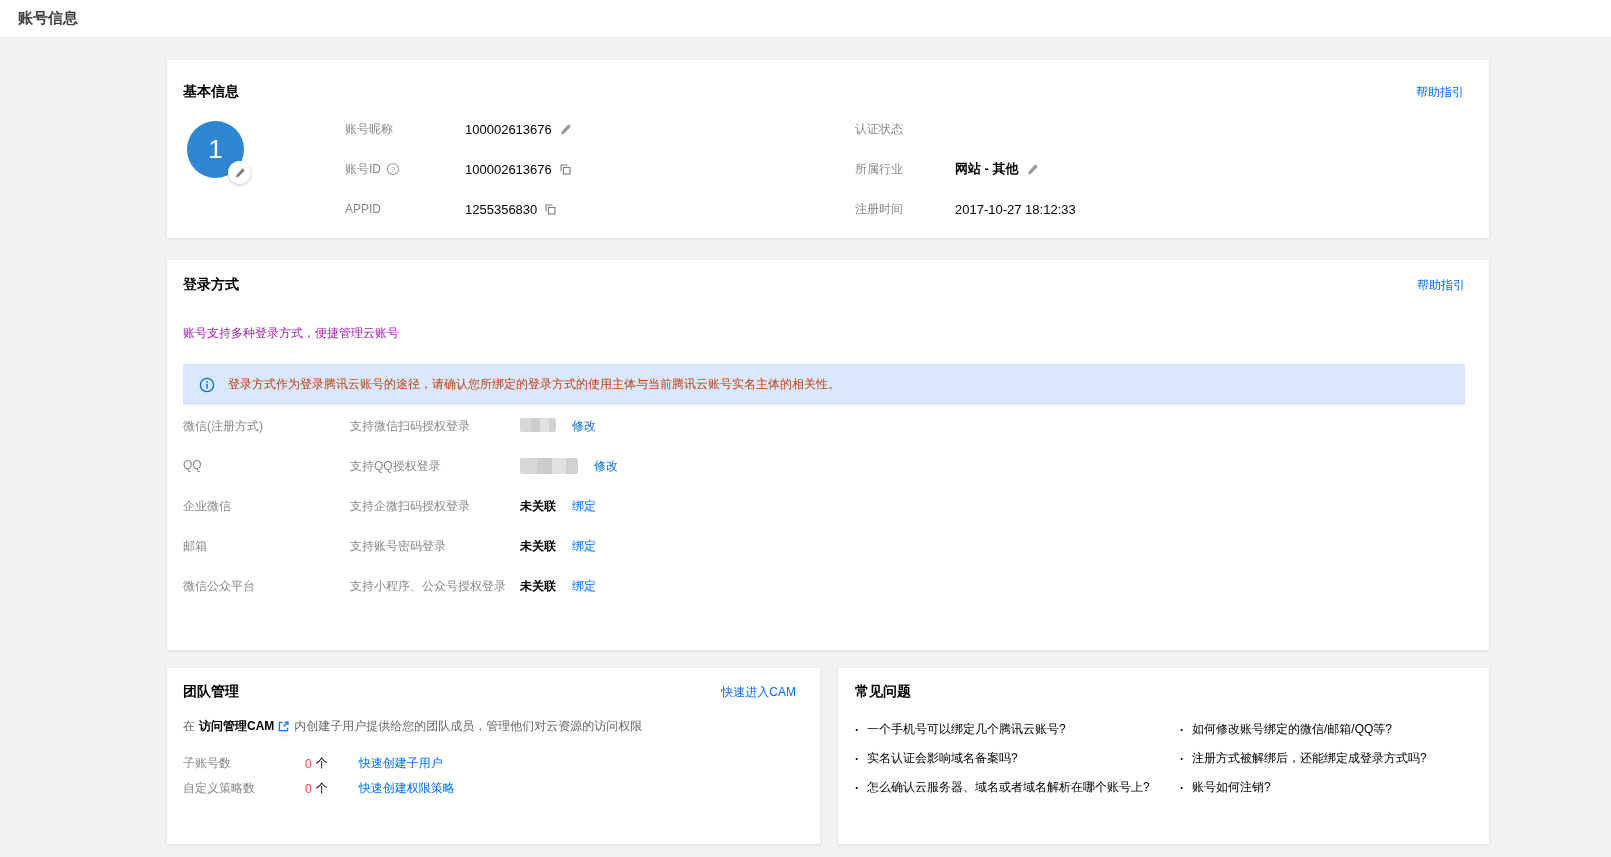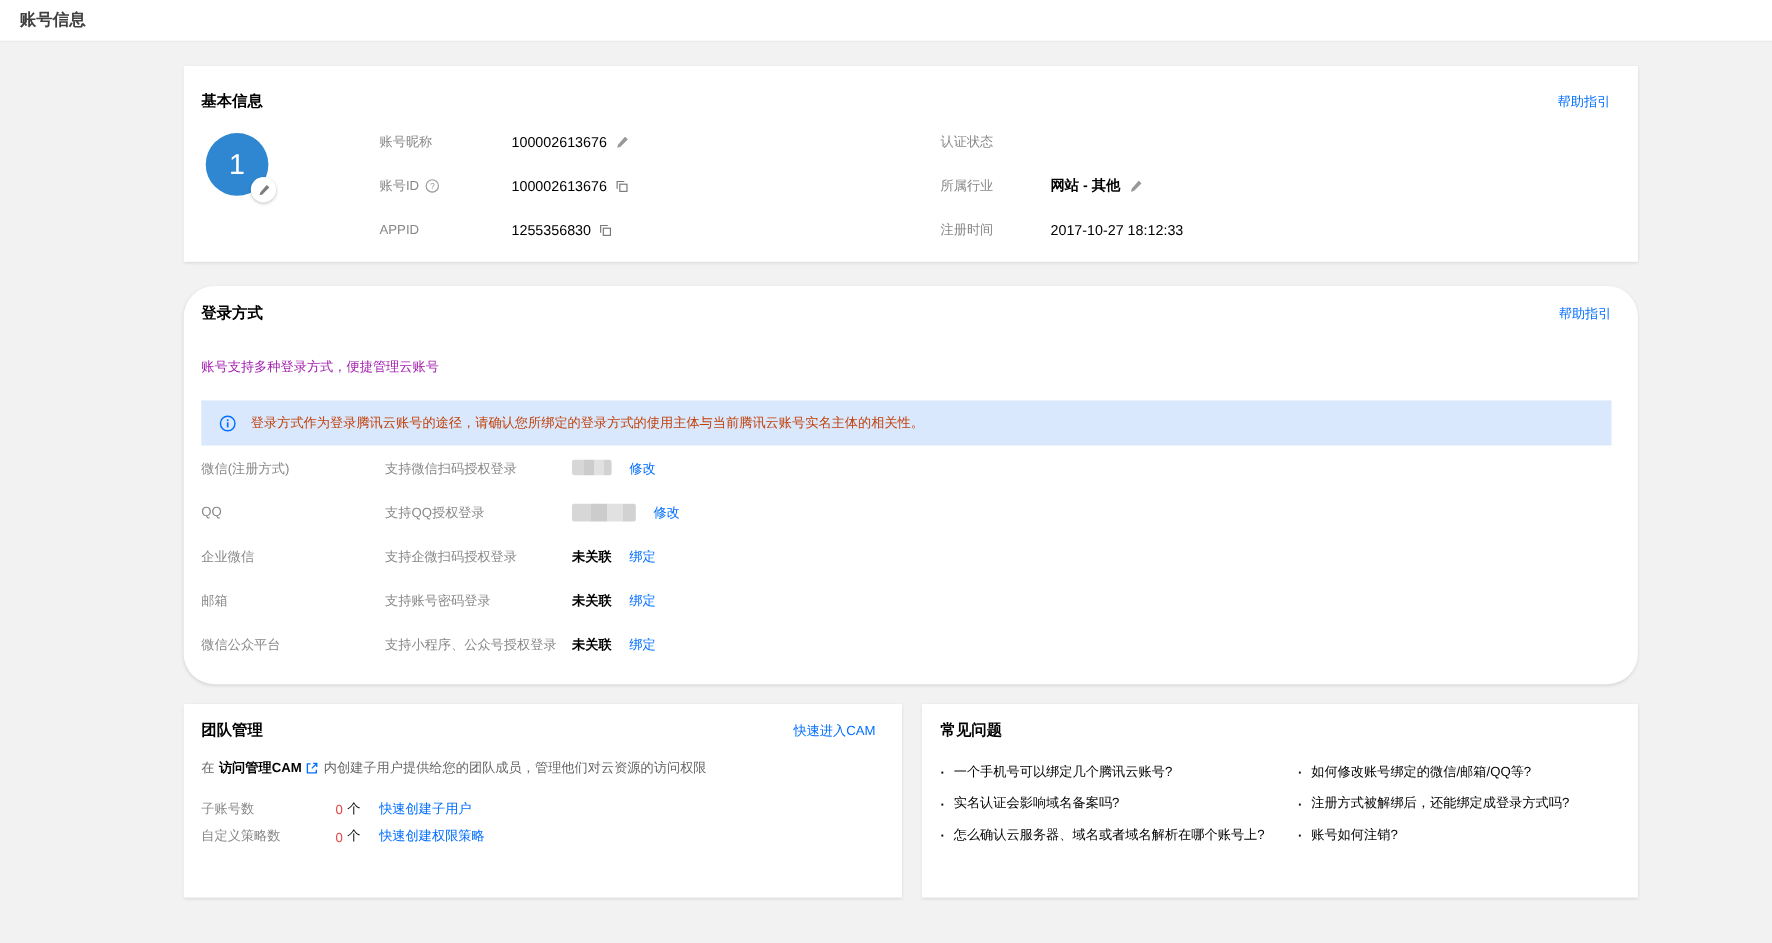--- a/index.html
+++ b/index.html
@@ -50,21 +50,21 @@
   .info-col.right { flex:1; }
   .info-row { height:40px; display:flex; align-items:center; }
   .info-row .lbl { width:120px; display:flex; align-items:center; gap:5px; }
   .info-col.right .info-row .lbl { width:100px; }
   .info-val { color:#000; font-size:13px; display:flex; align-items:center; gap:7px; }
   .icon-btn { display:inline-flex; align-items:center; cursor:pointer; }
   .auth-status { color:#0abf5b; margin-right:12px; }
   .auth-paren { color:#000; margin-left:8px; }
 
   
-  .card-login { padding:16px 24px 4px 16px; margin-bottom:18px;border-radius:28px; }
+  .card-login { padding:16px 24px 32px 16px; margin-bottom:18px; }
   .login-sub { color:#a21caf; margin-top:31px; }
   .login-banner {
     margin-top:22px; height:41px; background:#d9e8fc;
     display:flex; align-items:center; padding:0 16px; gap:13px;
     color:#c2410c;
   }
   .login-rows { margin-top:13px; }
   .login-row { height:40px; display:flex; align-items:flex-start; }
   .login-row .name { width:167px; color:#888; }
   .login-row .desc { width:170px; color:#888; }
@@ -82,21 +82,21 @@
   .card-team { width:653px; height:176px; padding:15px 24px 0 16px; }
   .card-faq  { flex:1; height:176px; padding:15px 16px 0 17px; }
 
   .team-desc { margin-top:17px; color:#666; display:flex; align-items:center; gap:4px; }
   .team-desc .cam-ref { color:#000; font-weight:700; cursor:pointer; display:inline-flex; align-items:center; gap:3px; }
   .team-stats { margin-top:16px; }
   .team-stat-row { height:25px; display:flex; align-items:center; }
   .team-stat-row .lbl { width:122px; }
   .team-stat-row .count { color:#e54545; }
   .team-stat-row .unit { margin-left:4px; color:#000; }
-  .team-stat-row a { margin-left:17px; }
+  .team-stat-row a { margin-left:31px; }
 
   .faq-cols { display:flex; margin-top:14px; }
   .faq-col1 { width:325px; }
   .faq-col2 { flex:1; }
   .faq-item { height:29px; display:flex; align-items:center; color:#000; cursor:pointer; }
   .faq-item .dot { width:12px; color:#000; font-weight:700; }
 
   svg { display:block; }
 </style>
 </head>

